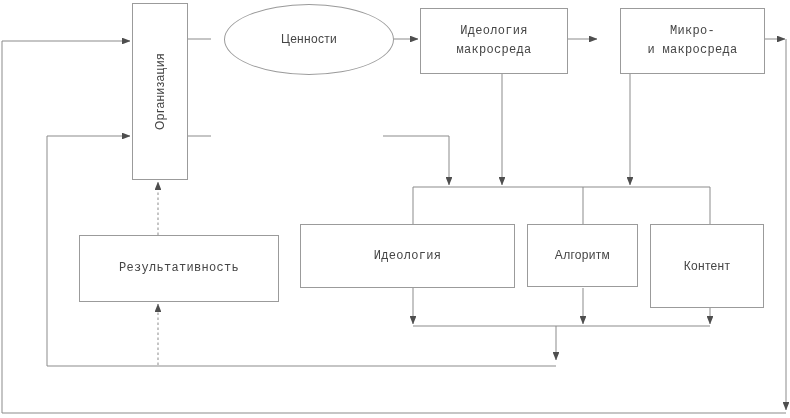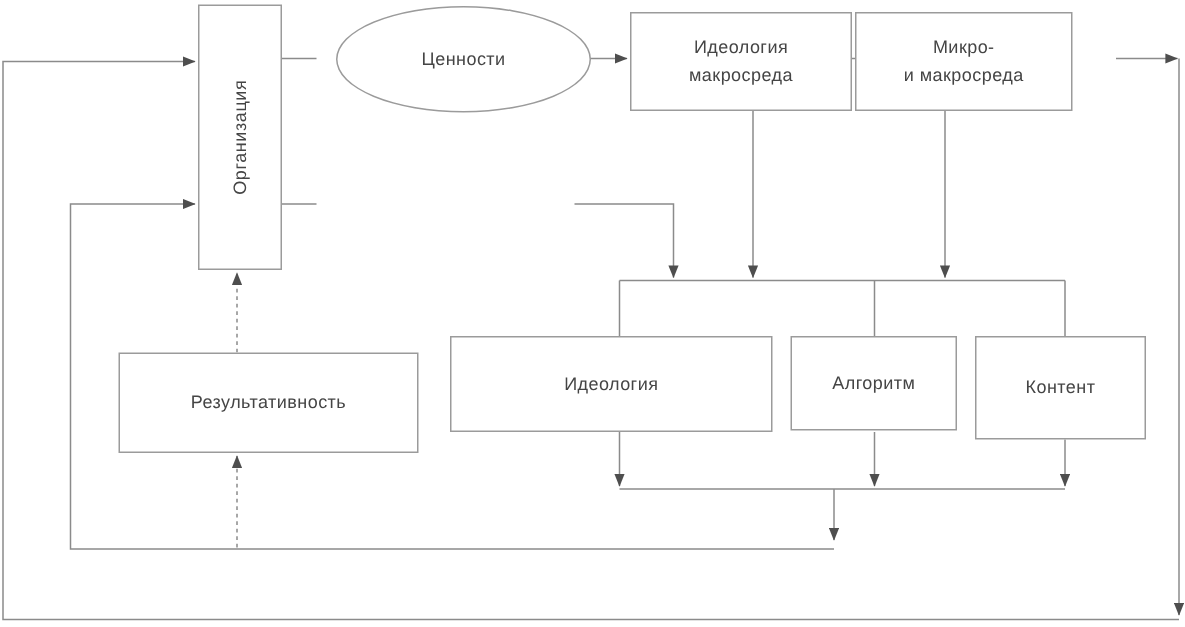--- a/index.html
+++ b/index.html
@@ -12,21 +12,21 @@
   .edge{fill:none;stroke:var(--connector,#8b8b8b);stroke-width:1;}
   .edge.dashed{stroke-dasharray:2.5 2.5;}
   #arrowhead-shape{fill:var(--arrowhead,#4e4e4e);}
   .node{
     position:absolute;box-sizing:border-box;background:#fff;
     border:1px solid var(--shape_border,#9b9b9b);
     display:flex;flex-direction:column;align-items:center;justify-content:center;
     text-align:center;line-height:19px;letter-spacing:.3px;
   }
   .ellipse{border-radius:50%;}
-  .line{display:block;}
+  .line{display:block;font-family:Liberation Mono, monospace;}
   .rot{transform:rotate(-90deg);white-space:nowrap;letter-spacing:.4px;}
 </style>
 </head>
 <body>
 
 <div class="stage">
 
   <svg class="edges" width="790" height="418" viewBox="0 0 790 418">
     <defs>
       <marker id="arrow" viewBox="0 0 10 8" refX="9.5" refY="4" markerWidth="8.5" markerHeight="6.8" orient="auto">
@@ -71,34 +71,34 @@
   <div class="node ellipse" style="left:224px;top:4px;width:170px;height:71px">
     <span>Ценности</span>
   </div>
 
 
   <div class="node" style="left:420px;top:8px;width:148px;height:66px">
     <span class="line">Идеология</span>
     <span class="line">макросреда</span>
   </div>
 
-  <div class="node" style="left:570px;top:8px;width:145px;height:66px">
+  <div class="node" style="left:620px;top:8px;width:145px;height:66px">
     <span class="line">Микро-</span>
     <span class="line">и макросреда</span>
   </div>
 
   <div class="node" style="left:300px;top:224px;width:215px;height:64px">
     <span class="line">Идеология</span>
   </div>
 
   <div class="node" style="left:527px;top:224px;width:111px;height:63px">
     <span>Алгоритм</span>
   </div>
 
-  <div class="node" style="left:650px;top:224px;width:114px;height:69px">
+  <div class="node" style="left:650px;top:224px;width:114px;height:84px">
     <span>Контент</span>
   </div>
 
   <div class="node" style="left:79px;top:235px;width:200px;height:67px">
     <span class="line">Результативность</span>
   </div>
 
 </div>
 
 </body></html>

